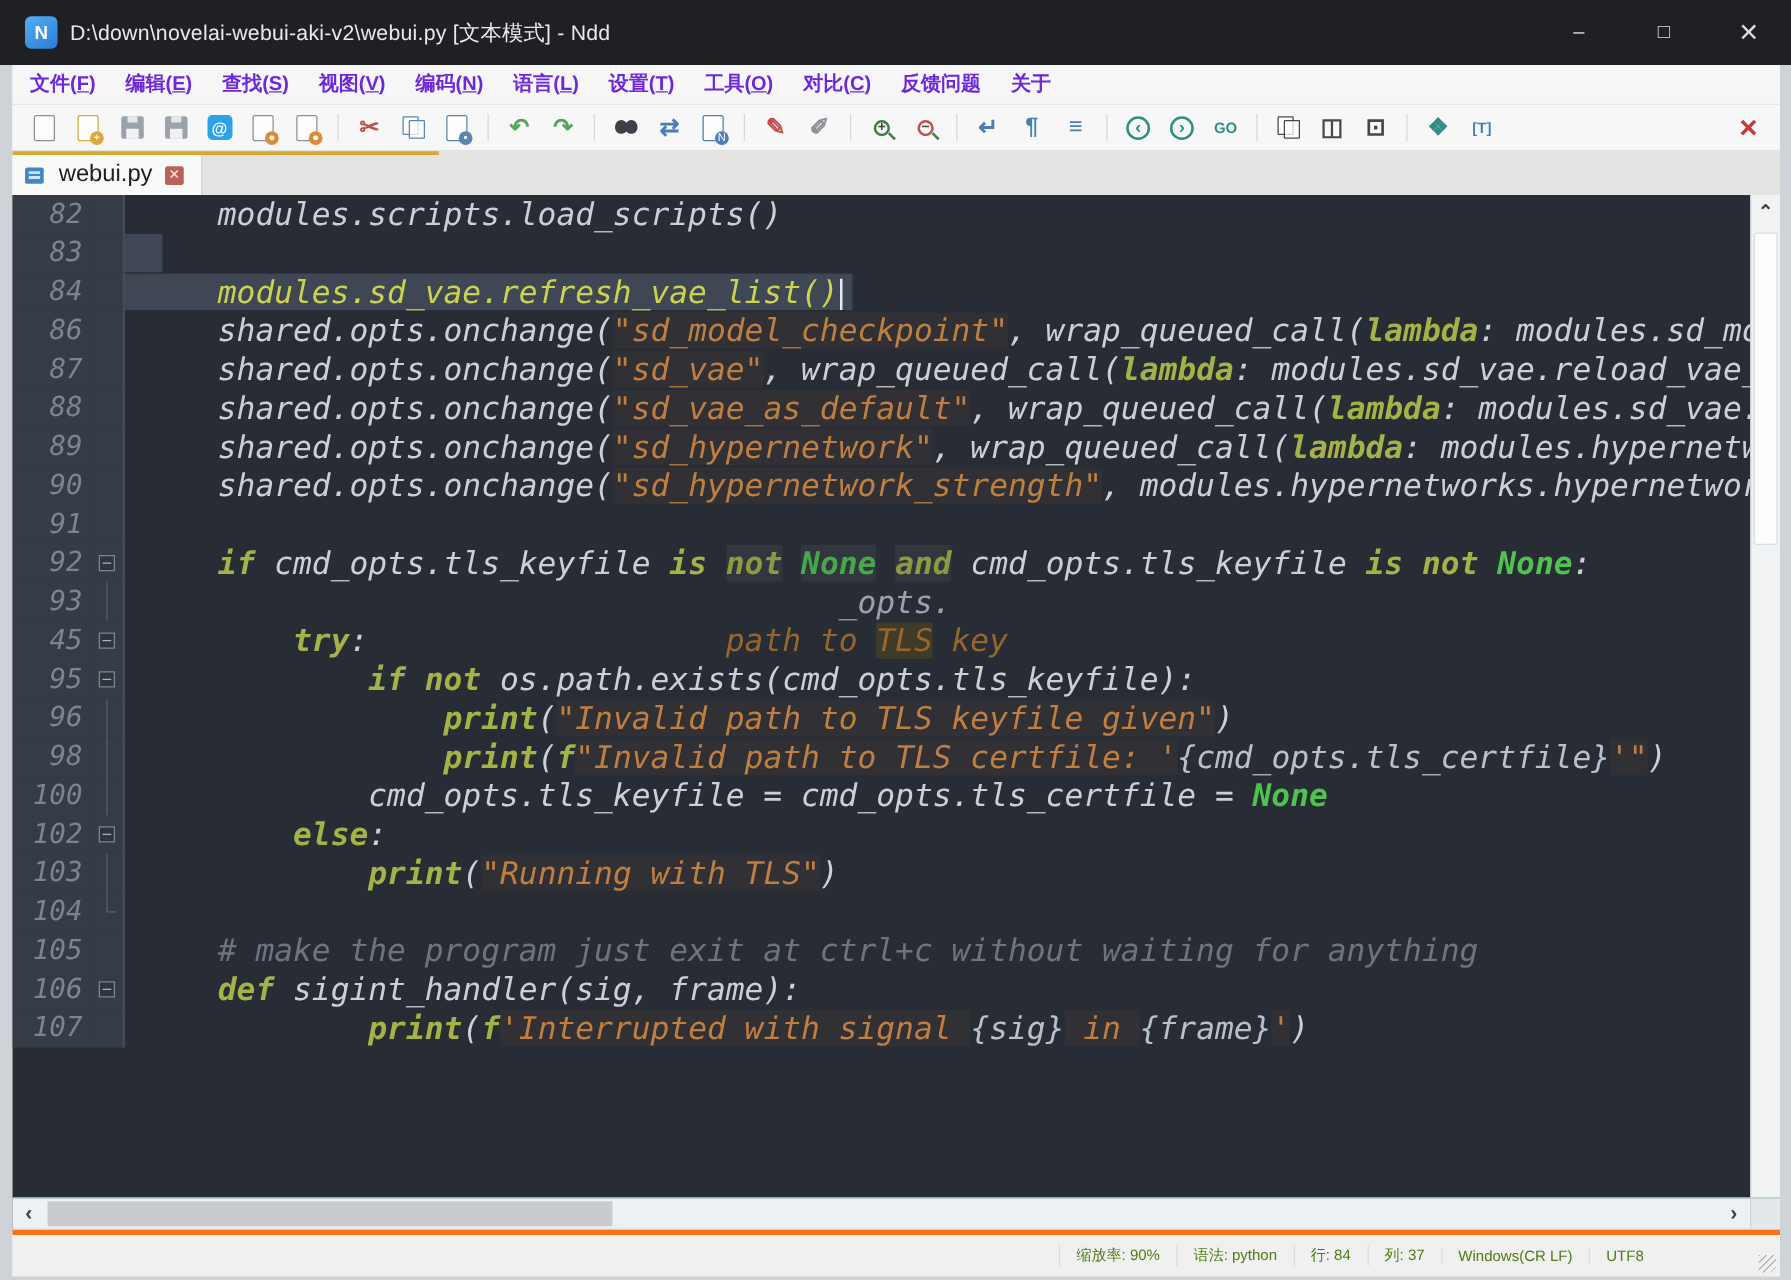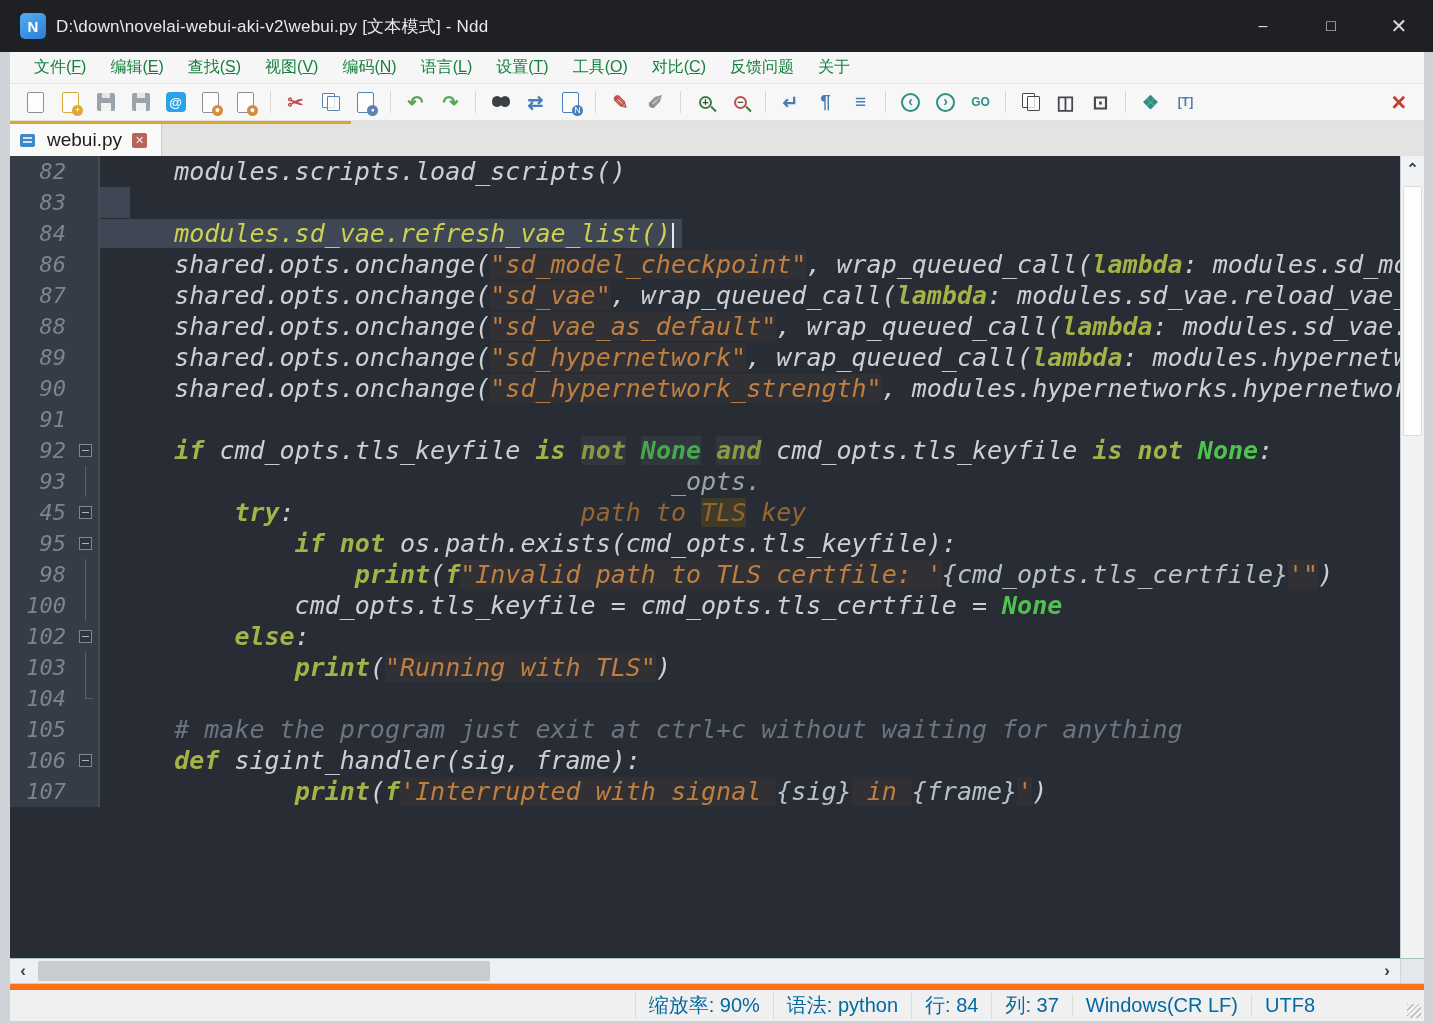--- a/index.html
+++ b/index.html
@@ -15,22 +15,22 @@
   .title-text { font-size:17px; letter-spacing:.2px; }
   .win-controls { margin-left:auto; display:flex; height:100%; }
   .wc { width:68px; height:100%; display:flex; align-items:center; justify-content:center;
         color:#dcdcdc; font-size:16px; cursor:default; }
   .wc.close { font-size:20px; }
 
   
   .chrome { flex:1; margin:0 9px 3px 10px; background:#f5f5f5; display:flex; flex-direction:column; min-height:0; }
 
   
-  .menubar { height:32px; background:#f6f6f6; display:flex; align-items:center; padding-left:12px;
-             font-size:16px; color:#15803d; border-bottom:1px solid #e6e6e6; flex:none; }
+  .menubar { height:32px; background:#f6f6f6; display:flex; align-items:center; padding-left:2px;
+             font-size:16px; color:#6d28d9; border-bottom:1px solid #e6e6e6; flex:none;font-weight:bold; }
   .menu-item { padding:4px 12px; white-space:nowrap; }
   .menu-item u { text-decoration:underline; }
 
   
   .toolbar { height:37px; background:#f7f7f7; display:flex; align-items:center; padding-left:8px;
              border-bottom:1px solid #e0e0e0; flex:none; position:relative; }
   .tbi { width:33px; height:28px; display:inline-flex; align-items:center; justify-content:center;
          font-size:19px; margin:0 1px; position:relative; }
   .tbsep { width:1px; height:22px; background:#d8d8d8; margin:0 7px; }
   .tb-close-right { position:absolute; right:18px; top:4px; font-size:25px; font-weight:bold; color:#c63b2f; }
@@ -105,22 +105,22 @@
               border:1px solid #d9dce1; border-radius:2px; }
   .hscroll { height:26px; flex:none; display:flex; background:#edf1f6; border-top:1px solid #a9c3ba;
              border-bottom:1px solid #c3d2cc; align-items:stretch; }
   .hs-left,.hs-right { width:26px; display:flex; align-items:center; justify-content:center;
              color:#3b3f46; font-size:17px; font-weight:bold; flex:none; }
   .hs-track { flex:1; position:relative; }
   .hs-thumb { position:absolute; left:2px; top:2px; bottom:2px; width:452px; background:#c9cbce; border-radius:1px; }
   .hs-corner { width:24px; flex:none; background:#e4e7ec; border-left:1px solid #cfd4da; }
 
   
-  .statusbar { height:37px; background:#f0f0f0; border-top:6px solid #f97316; display:flex;
-               align-items:center; font-size:20px; color:#0369a1; flex:none; position:relative; }
+  .statusbar { height:37px; background:#f0f0f0; border-top:4px solid #f97316; display:flex;
+               align-items:center; font-size:12px; color:#4d7c0f; flex:none; position:relative; }
   .sb-spacer { flex:1; }
   .sb-cell { padding:0 13px; border-left:1px solid #dcdcdc; white-space:nowrap; }
   .sb-cell:first-of-type { border-left:none; }
   .sb-pad { width:96px; flex:none; }
   .sb-grip { position:absolute; right:3px; bottom:3px; width:14px; height:14px;
              background:repeating-linear-gradient(135deg,#b9b9b9 0 1px,transparent 1px 4px); }
 </style>
 </head>
 <body>
 
@@ -282,20 +282,21 @@
             <div class="row"><div class="gnum">86</div><div class="gfold"></div><div class="codecell"><span class="pln">    shared.opts.onchange(</span><span class="str">"sd_model_checkpoint"</span><span class="pln">, wrap_queued_call(</span><span class="kw">lambda</span><span class="pln">: modules.sd_models.reload_model_weights()))</span></div></div>
             <div class="row"><div class="gnum">87</div><div class="gfold"></div><div class="codecell"><span class="pln">    shared.opts.onchange(</span><span class="str">"sd_vae"</span><span class="pln">, wrap_queued_call(</span><span class="kw">lambda</span><span class="pln">: modules.sd_vae.reload_vae_weights()), call=False)</span></div></div>
             <div class="row"><div class="gnum">88</div><div class="gfold"></div><div class="codecell"><span class="pln">    shared.opts.onchange(</span><span class="str">"sd_vae_as_default"</span><span class="pln">, wrap_queued_call(</span><span class="kw">lambda</span><span class="pln">: modules.sd_vae.reload_vae_weights()), call=False)</span></div></div>
             <div class="row"><div class="gnum">89</div><div class="gfold"></div><div class="codecell"><span class="pln">    shared.opts.onchange(</span><span class="str">"sd_hypernetwork"</span><span class="pln">, wrap_queued_call(</span><span class="kw">lambda</span><span class="pln">: modules.hypernetworks.hypernetwork.load_hypernetwork(shared.opts.sd_hypernetwork)))</span></div></div>
             <div class="row"><div class="gnum">90</div><div class="gfold"></div><div class="codecell"><span class="pln">    shared.opts.onchange(</span><span class="str">"sd_hypernetwork_strength"</span><span class="pln">, modules.hypernetworks.hypernetwork.apply_strength)</span></div></div>
             <div class="row"><div class="gnum">91</div><div class="gfold"></div><div class="codecell"></div></div>
             <div class="row"><div class="gnum">92</div><div class="gfold"><span class="fbox"></span></div><div class="codecell"><span class="pln">    </span><span class="kw">if</span><span class="pln"> cmd_opts.tls_keyfile </span><span class="kw">is</span><span class="pln"> </span><span class="kwg">not</span><span class="pln"> </span><span class="kwbg">None</span><span class="pln"> </span><span class="kwg">and</span><span class="pln"> cmd_opts.tls_keyfile </span><span class="kw">is</span><span class="pln"> </span><span class="kw">not</span><span class="pln"> </span><span class="kwb">None</span><span class="pln">:</span></div></div>
             <div class="row"><div class="gnum">93</div><div class="gfold"><span class="fline"></span></div><div class="codecell"><span class="ghw">                                     _opts.</span></div></div>
             <div class="row"><div class="gnum">45</div><div class="gfold"><span class="fbox"></span></div><div class="codecell"><span class="pln">        </span><span class="kw">try</span><span class="pln">:</span><span class="gho">                   path to </span><span class="gob">TLS</span><span class="gho"> key</span></div></div>
             <div class="row"><div class="gnum">95</div><div class="gfold"><span class="fbox"></span></div><div class="codecell"><span class="pln">            </span><span class="kw">if</span><span class="pln"> </span><span class="kw">not</span><span class="pln"> os.path.exists(cmd_opts.tls_keyfile):</span></div></div>
+            <div class="row"><div class="gnum">96</div><div class="gfold"><span class="fline"></span></div><div class="codecell"><span class="pln">                </span><span class="kw">print</span><span class="pln">(</span><span class="str">"Invalid path to TLS keyfile given"</span><span class="pln">)</span></div></div>
             <div class="row"><div class="gnum">98</div><div class="gfold"><span class="fline"></span></div><div class="codecell"><span class="pln">                </span><span class="kw">print</span><span class="pln">(</span><span class="kw">f</span><span class="str">"Invalid path to TLS certfile: '</span><span class="pln2">{cmd_opts.tls_certfile}</span><span class="str">'"</span><span class="pln">)</span></div></div>
             <div class="row"><div class="gnum">100</div><div class="gfold"><span class="fline"></span></div><div class="codecell"><span class="pln">            cmd_opts.tls_keyfile = cmd_opts.tls_certfile = </span><span class="kwb">None</span></div></div>
             <div class="row"><div class="gnum">102</div><div class="gfold"><span class="fbox"></span></div><div class="codecell"><span class="pln">        </span><span class="kw">else</span><span class="pln">:</span></div></div>
             <div class="row"><div class="gnum">103</div><div class="gfold"><span class="fline"></span></div><div class="codecell"><span class="pln">            </span><span class="kw">print</span><span class="pln">(</span><span class="str">"Running with TLS"</span><span class="pln">)</span></div></div>
             <div class="row"><div class="gnum">104</div><div class="gfold"><span class="fend"></span></div><div class="codecell"></div></div>
             <div class="row"><div class="gnum">105</div><div class="gfold"></div><div class="codecell"><span class="com">    # make the program just exit at ctrl+c without waiting for anything</span></div></div>
             <div class="row"><div class="gnum">106</div><div class="gfold"><span class="fbox"></span></div><div class="codecell"><span class="pln">    </span><span class="kw">def</span><span class="pln"> sigint_handler(sig, frame):</span></div></div>
             <div class="row"><div class="gnum">107</div><div class="gfold"></div><div class="codecell"><span class="pln">            </span><span class="kw">print</span><span class="pln">(</span><span class="kw">f</span><span class="str">'Interrupted with signal </span><span class="pln2">{sig}</span><span class="str"> in </span><span class="pln2">{frame}</span><span class="str">'</span><span class="pln">)</span></div></div>
           </div>
         <div class="vscroll">

